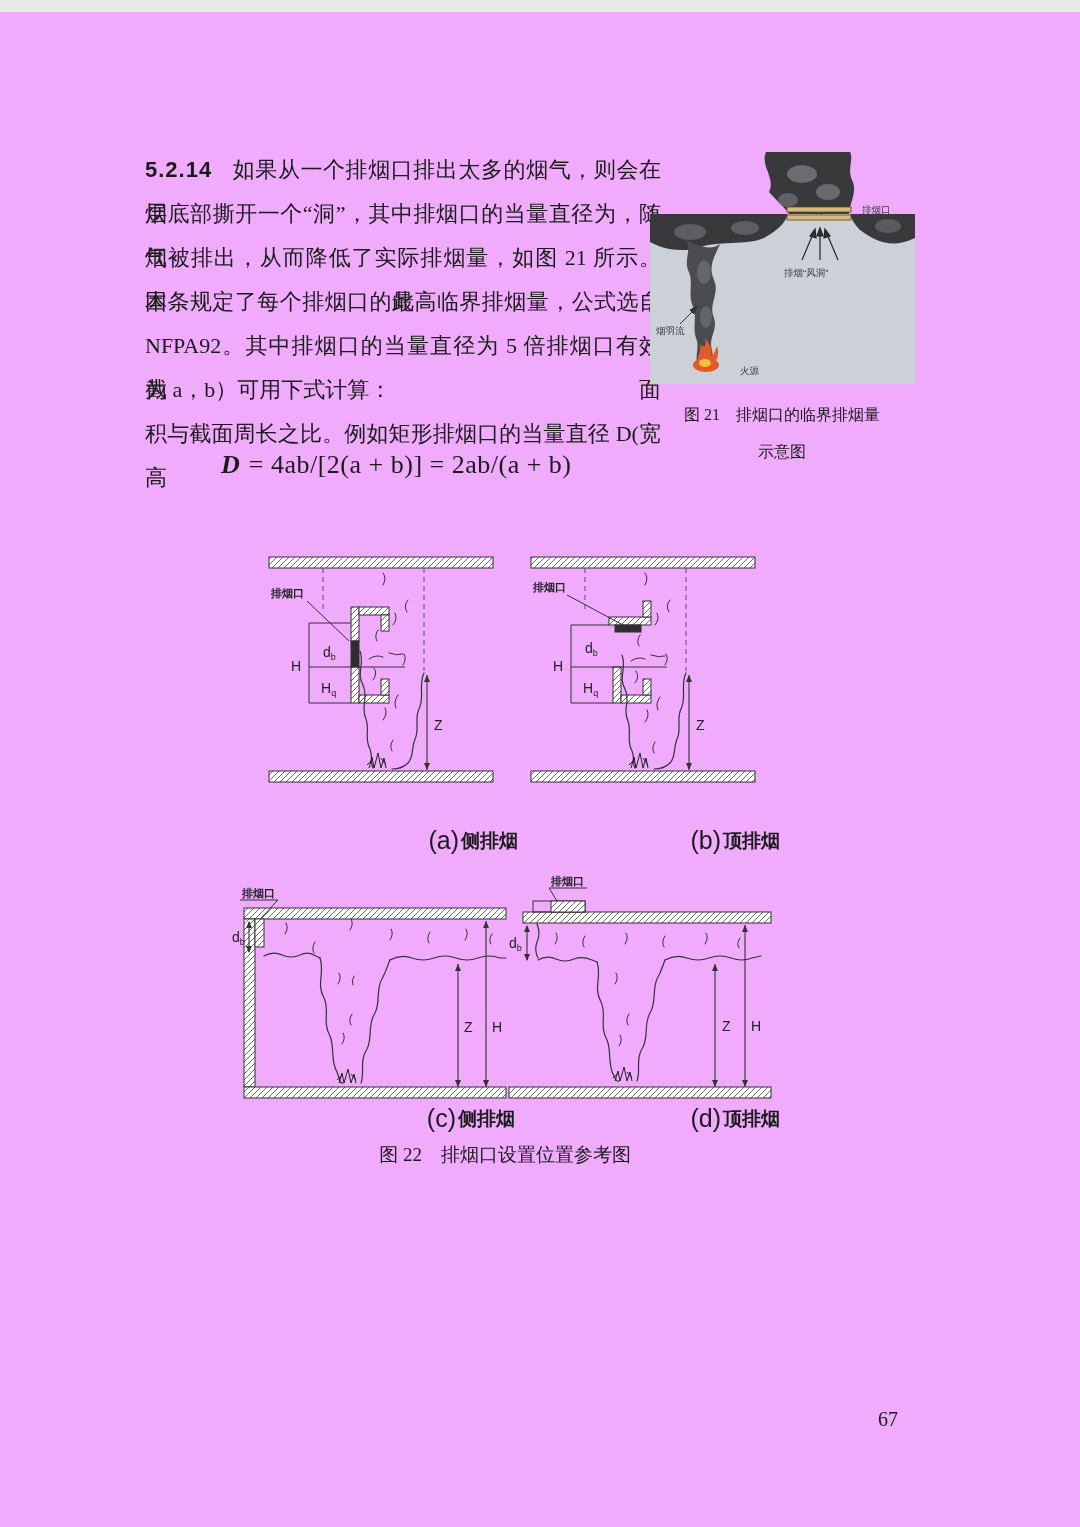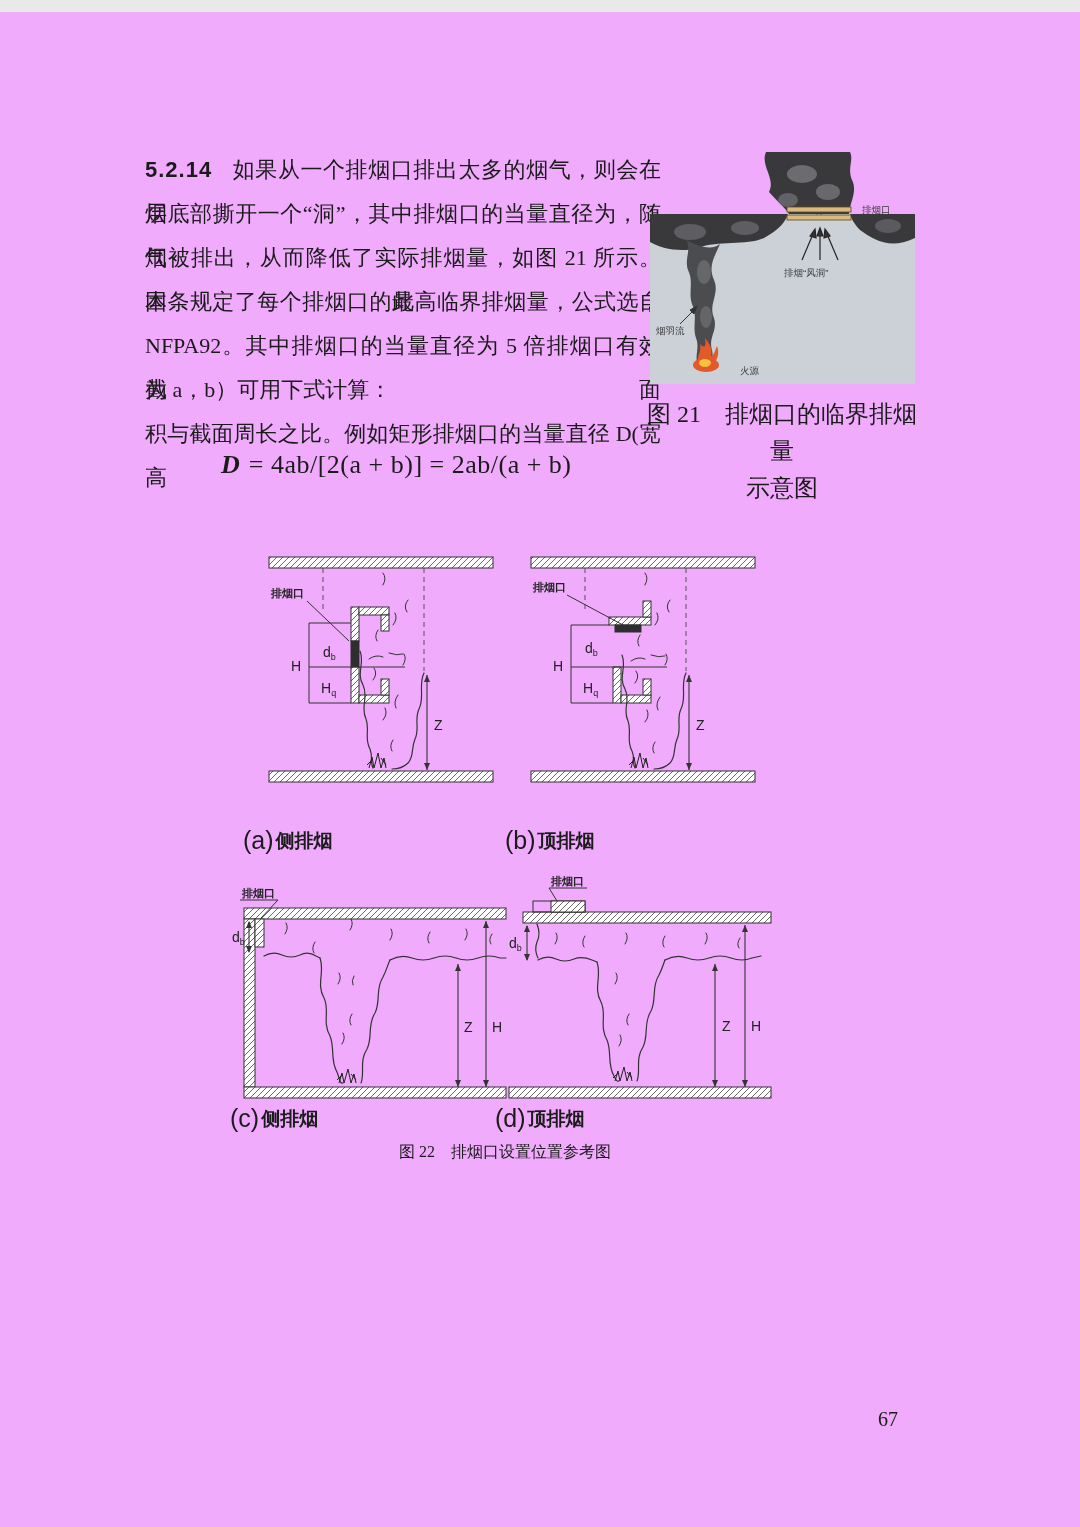--- a/index.html
+++ b/index.html
@@ -12,26 +12,26 @@
   .sec-num{font-family:"Liberation Sans","DejaVu Sans",sans-serif;font-weight:bold;margin-right:20px;letter-spacing:1px;}
   
   .formula{position:absolute;left:221px;top:438px;font-size:26px;white-space:nowrap;}
   .formula .fvar{font-style:italic;font-weight:bold;margin-right:2px;}
   .formula .frest{letter-spacing:.5px;}
   
   .p2{position:absolute;left:200px;top:505px;font-size:22px;}
   .p2 sub{font-size:13px;}
   
   .fig21{position:absolute;left:650px;top:140px;width:265px;height:232px;}
-  .fig21-cap{position:absolute;left:636px;top:384px;width:292px;text-align:center;font-size:24px;line-height:37px;}
+  .fig21-cap{position:absolute;left:636px;top:384px;width:292px;text-align:center;font-size:16px;line-height:37px;}
   
   .svg-diagram{position:absolute;}
-  .cap{position:absolute;text-align:left;font-size:19px;font-family:"Liberation Sans","DejaVu Sans",sans-serif;font-weight:bold;}
+  .cap{position:absolute;text-align:right;font-size:19px;font-family:"Liberation Sans","DejaVu Sans",sans-serif;font-weight:bold;}
   .cap .cap-tag{font-family:"Liberation Sans","DejaVu Sans",sans-serif;font-weight:normal;font-size:25px;vertical-align:-2px;margin-right:2px;}
-  .fig22-cap{position:absolute;left:230px;top:1130px;width:550px;text-align:center;font-size:16px;}
+  .fig22-cap{position:absolute;left:230px;top:1130px;width:550px;text-align:center;font-size:19px;}
   .page-num{position:absolute;left:878px;top:1396px;width:60px;text-align:left;font-size:20px;}
   
   .hatched{fill:url(#hatch);stroke:#333;stroke-width:1;}
   .slot{fill:#2e2e2e;stroke:#2e2e2e;}
   .thin{fill:none;stroke:#333;stroke-width:1;}
   .dash{fill:none;stroke:#555;stroke-width:1;stroke-dasharray:5 4;}
   .dim{stroke:#333;stroke-width:1.1;}
   .head{fill:#333;}
   .dim-label{font-family:"Liberation Sans","DejaVu Sans",sans-serif;font-size:14px;fill:#222;}
   .dim-sub{font-size:9px;}

